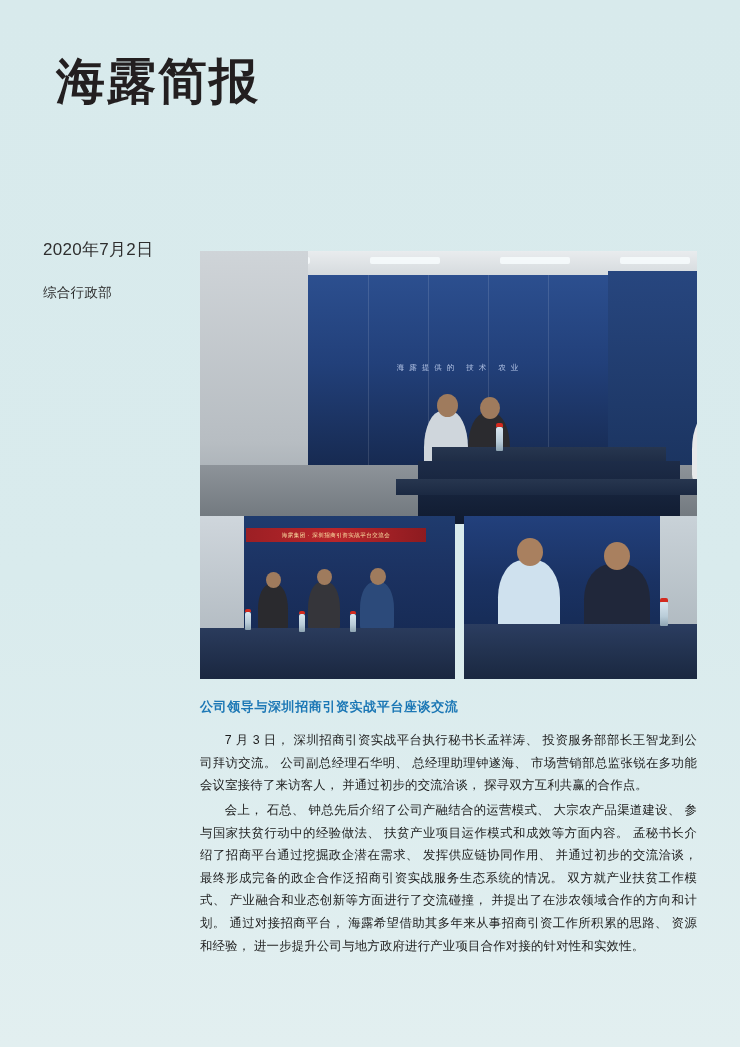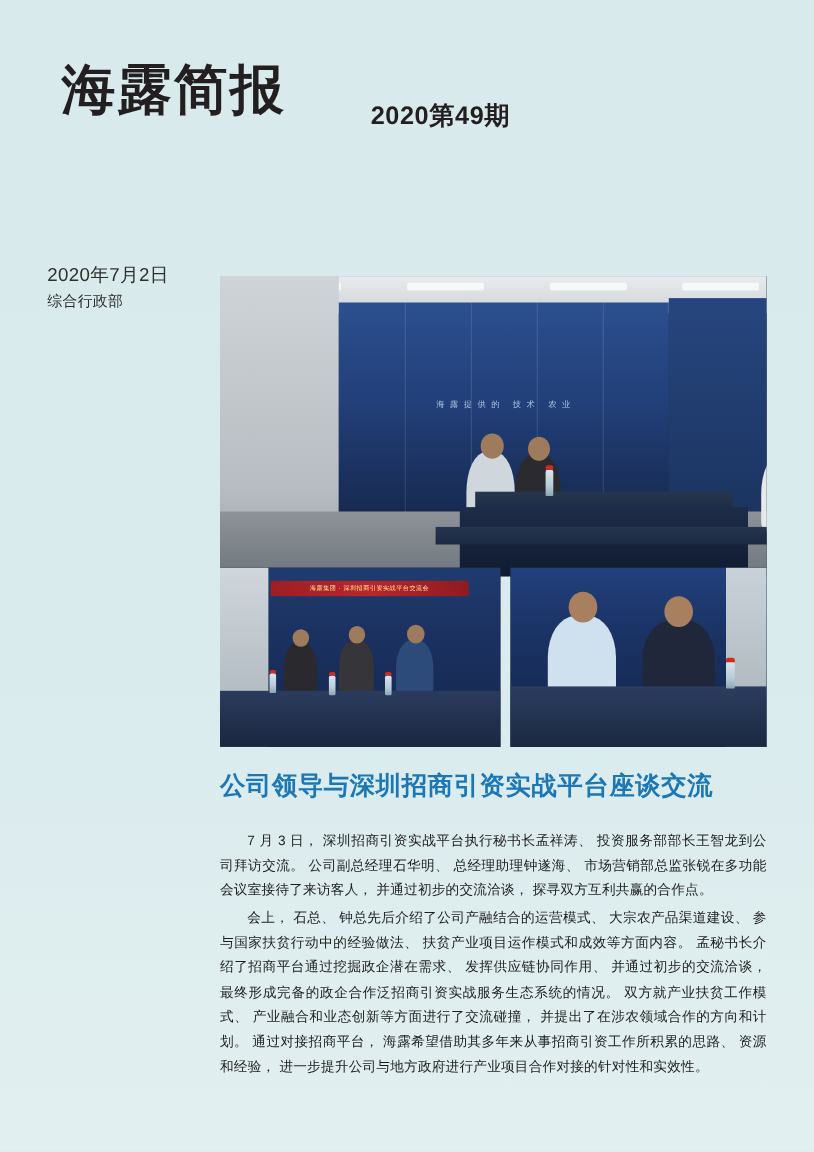--- a/index.html
+++ b/index.html
@@ -58,21 +58,21 @@
     color: #2e2e2e;
   }
   .meta-date {
     font-size: 17px;
     line-height: 22px;
     letter-spacing: 0.3px;
   }
   .meta-dept {
     font-size: 13.5px;
     line-height: 22px;
-    margin-top: 2px;
+    margin-top: 21px;
     letter-spacing: 0.3px;
   }
   
   .photo {
     position: absolute;
     overflow: hidden;
     background: #1b2b45;
   }
   .photo-top {
     left: 200px;
@@ -191,45 +191,44 @@
   }
   
   .article {
     position: absolute;
     left: 200px;
     top: 698px;
     width: 497px;
   }
   .article-title {
     color: #1b77b5;
-    font-size: 23px;
+    font-size: 13px;
     font-weight: bold;
     letter-spacing: .6px;
-    margin: 0 0 23px 0;
+    margin: 0 0 13px 0;
     line-height: 1.4;
   }
   .article p {
     margin: 0 0 2px 0;
     font-size: 12.4px;
     line-height: 22.6px;
     color: #1d1d1d;
     text-align: justify;
     text-justify: inter-ideograph;
     text-indent: 2em;
     letter-spacing: .2px;
   }
 </style>
 </head>
 <body>
 
 <div class="page">
 
   <div class="masthead">
     <div class="masthead-title">海露简报</div>
-    <div class="masthead-issue">2020第49期</div>
   </div>
 
   <div class="meta">
     <div class="meta-date">2020年7月2日</div>
     <div class="meta-dept">综合行政部</div>
   </div>
 
   <div class="photo photo-top">
     <div class="p1-ceil">
       <div class="p1-ceil-light" style="left:40px;"></div>

